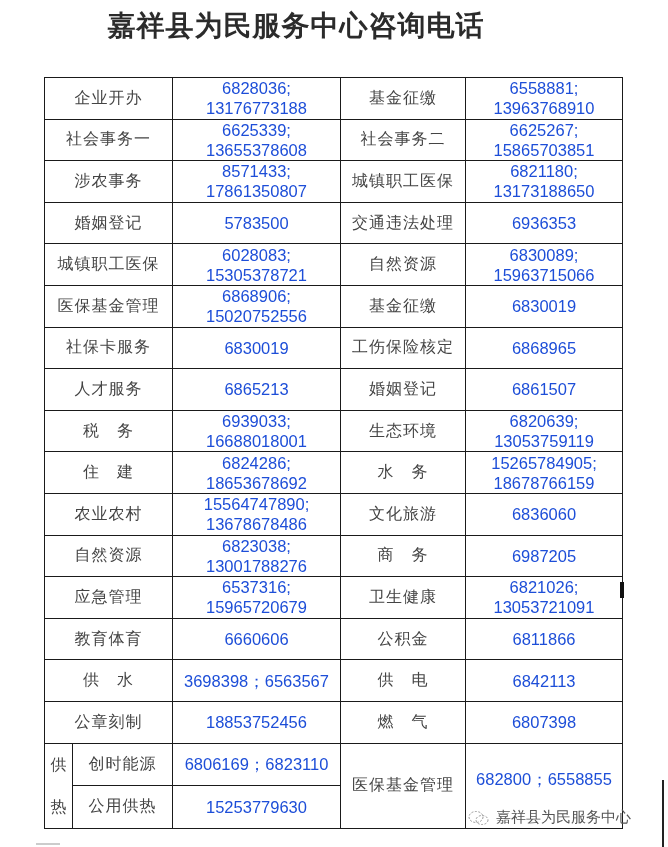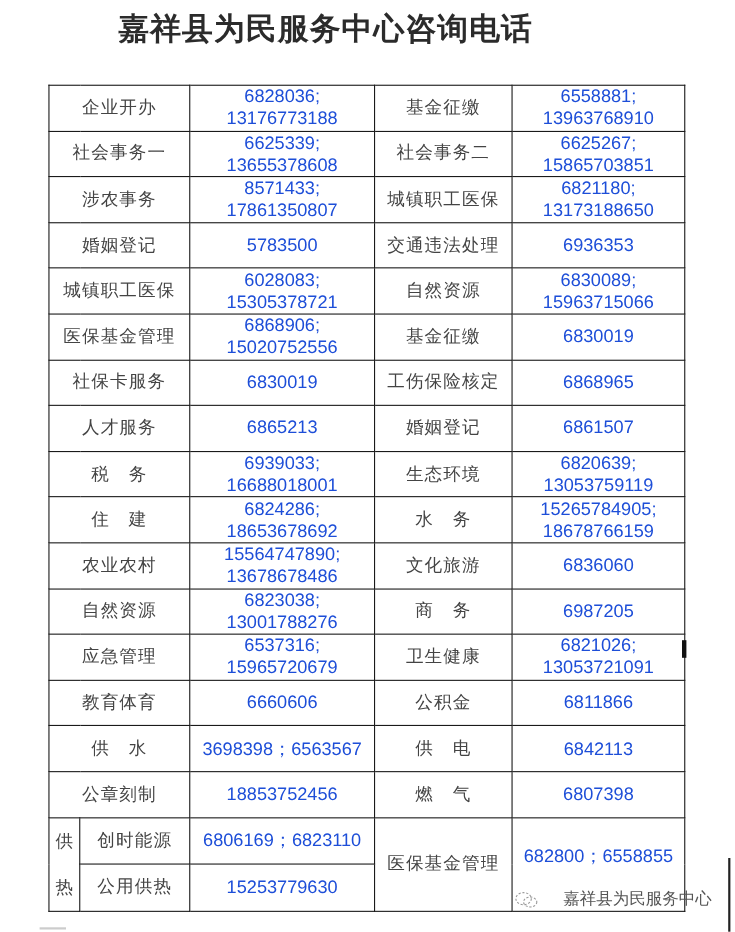--- a/index.html
+++ b/index.html
@@ -12,21 +12,21 @@
               table-layout: fixed; width: 578px; }
   table.dir td { border: 1.5px solid #1a1a1a; text-align: center; vertical-align: middle;
                  height: 40.6px; padding: 0; }
   .name { font-size: 16px; color: #444; letter-spacing: 1px; }
   .phone { font-family: "Liberation Sans", sans-serif; font-size: 16.5px; color: #1d4ed8;
            line-height: 20px; }
   .phone span { display: block; }
   .heat-cell { font-size: 16px; color: #444; }
   .heat-cell span { display: block; line-height: 42px; }
   .watermark { position: absolute; left: 468px; top: 808px; font-size: 15px; color: #555;
-               display: flex; align-items: center; gap: 22px; }
+               display: flex; align-items: center; gap: 6px; }
   .wm-icon { width: 22px; height: 16px; }
   .edge-mark { position: absolute; left: 620px; top: 582px; width: 4px; height: 16px; background: #111; }
   .right-line { position: absolute; left: 662px; top: 780px; width: 2px; height: 67px; background: #222; }
   .bottom-mark { position: absolute; left: 36px; top: 843px; width: 24px; height: 2px; background: #ccc; }
 </style>
 </head>
 <body>
 
 <div class="title">嘉祥县为民服务中心咨询电话</div>
 

